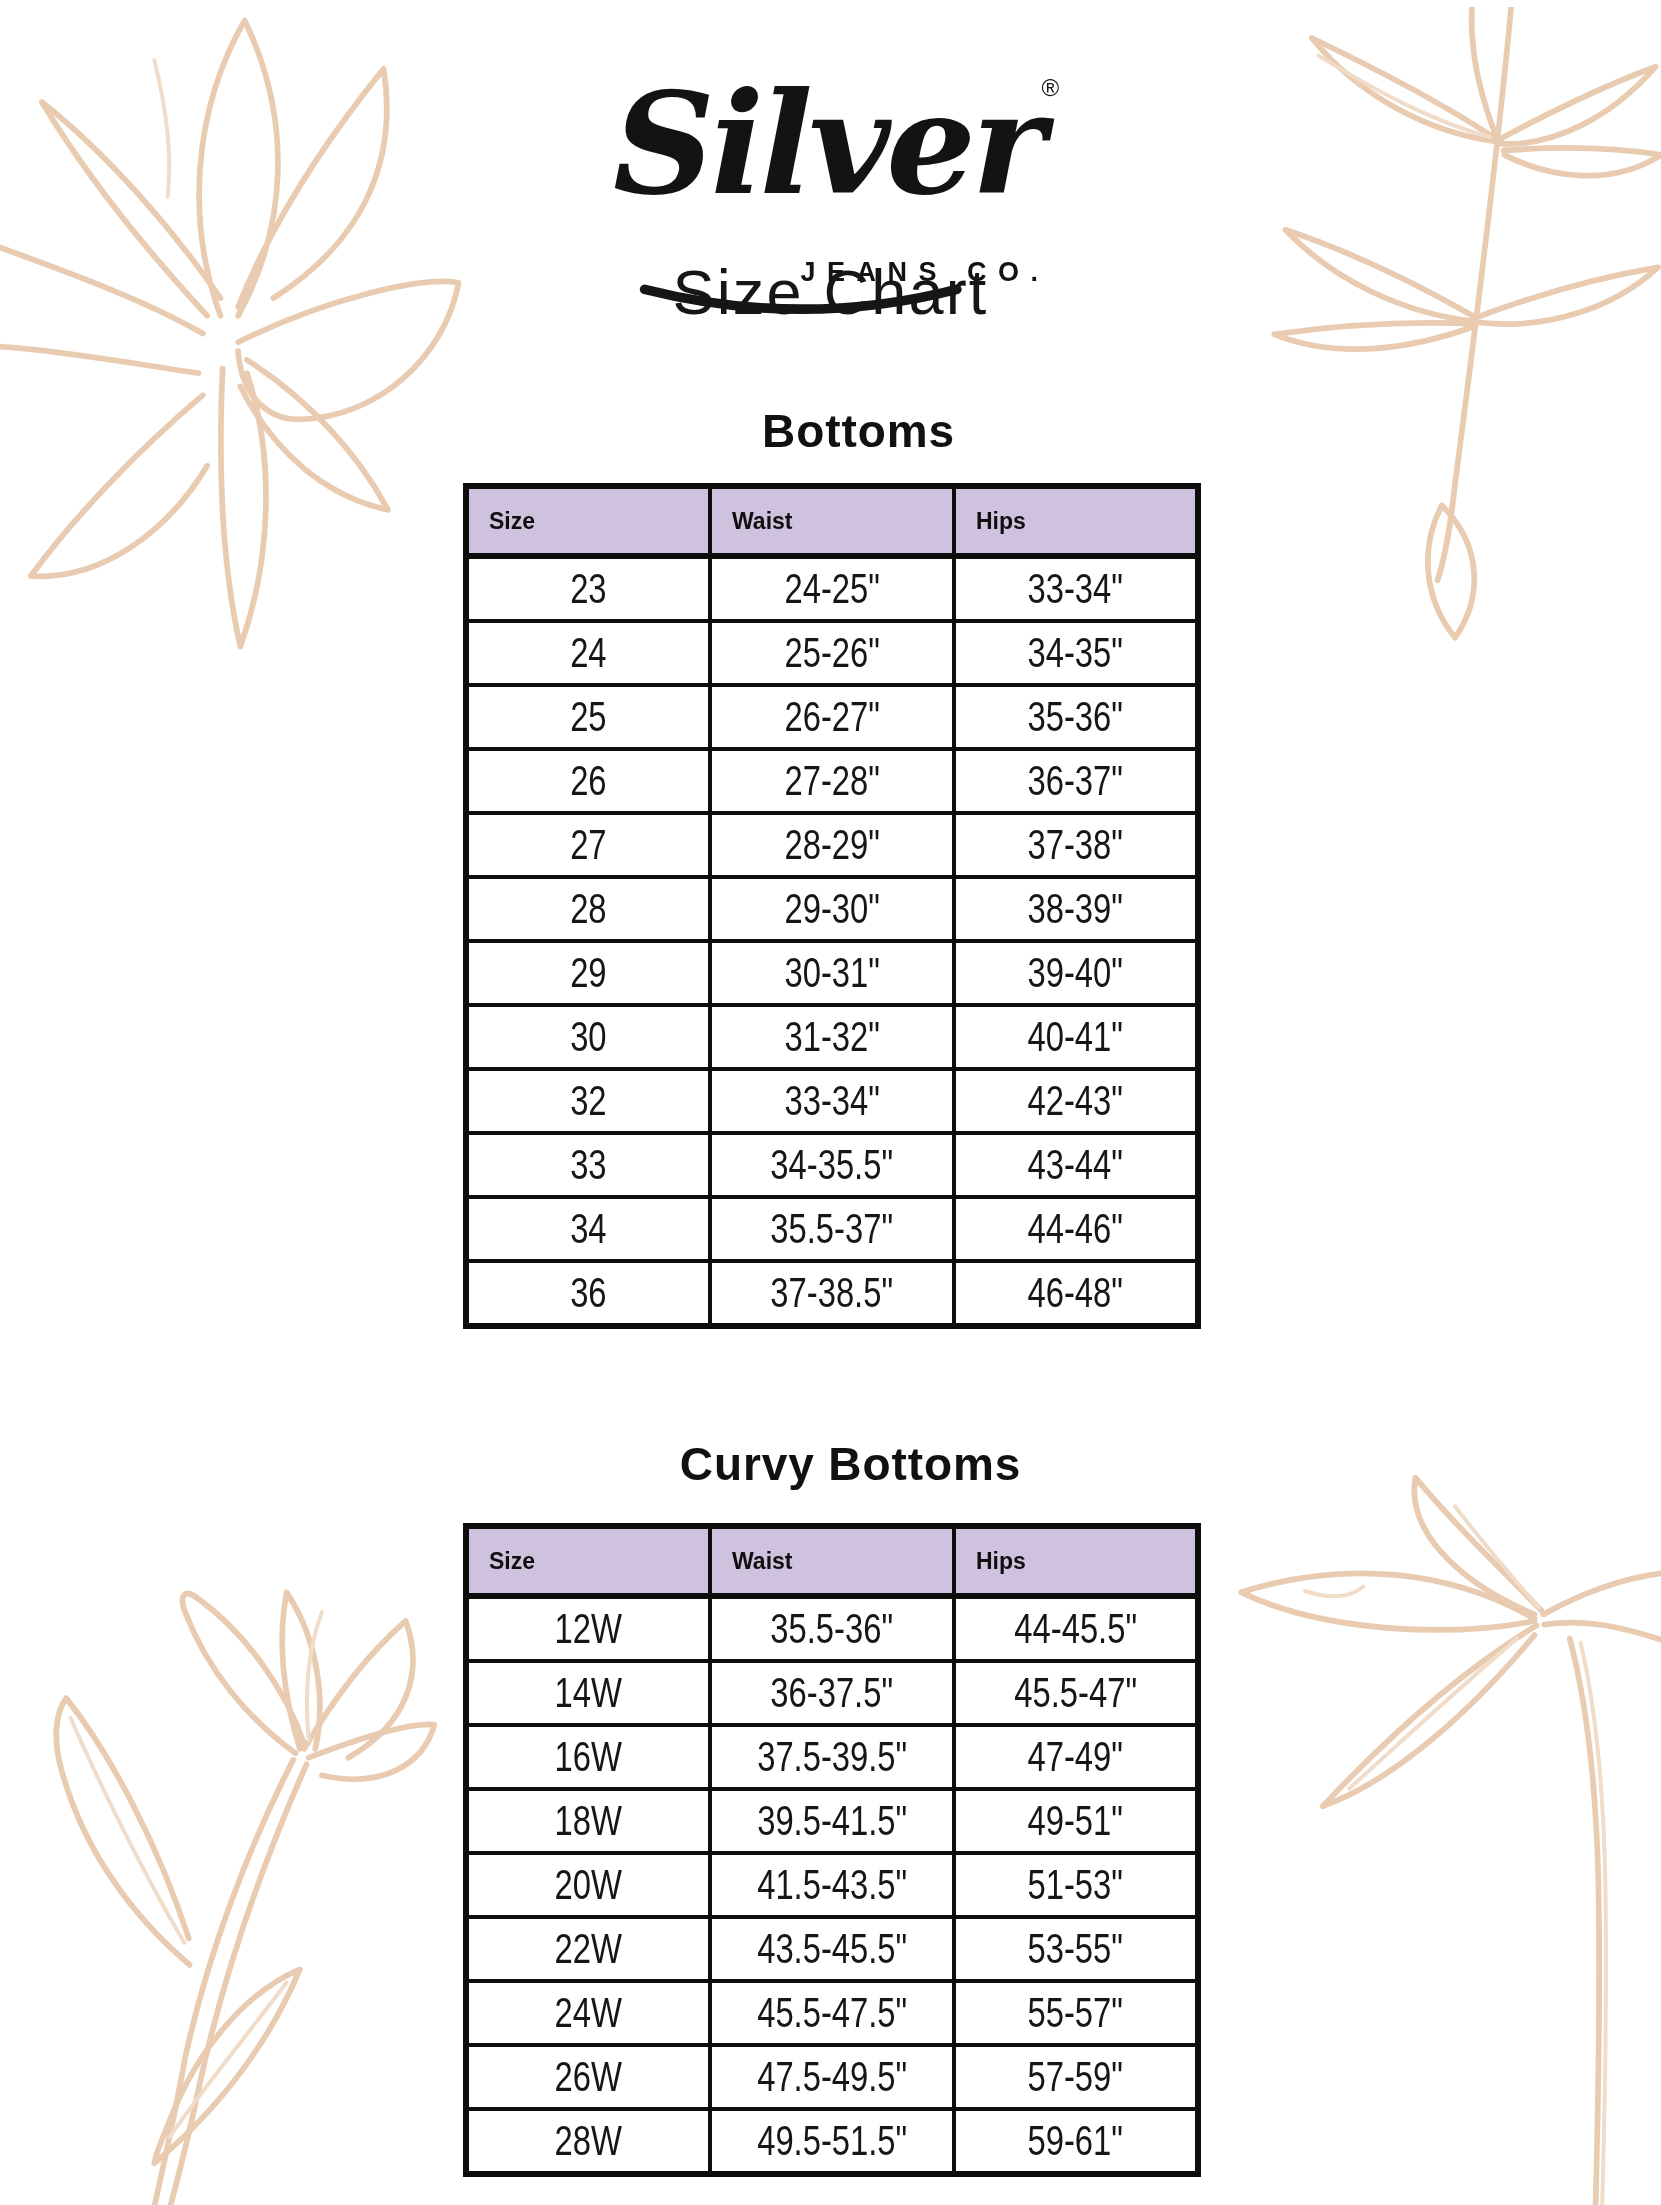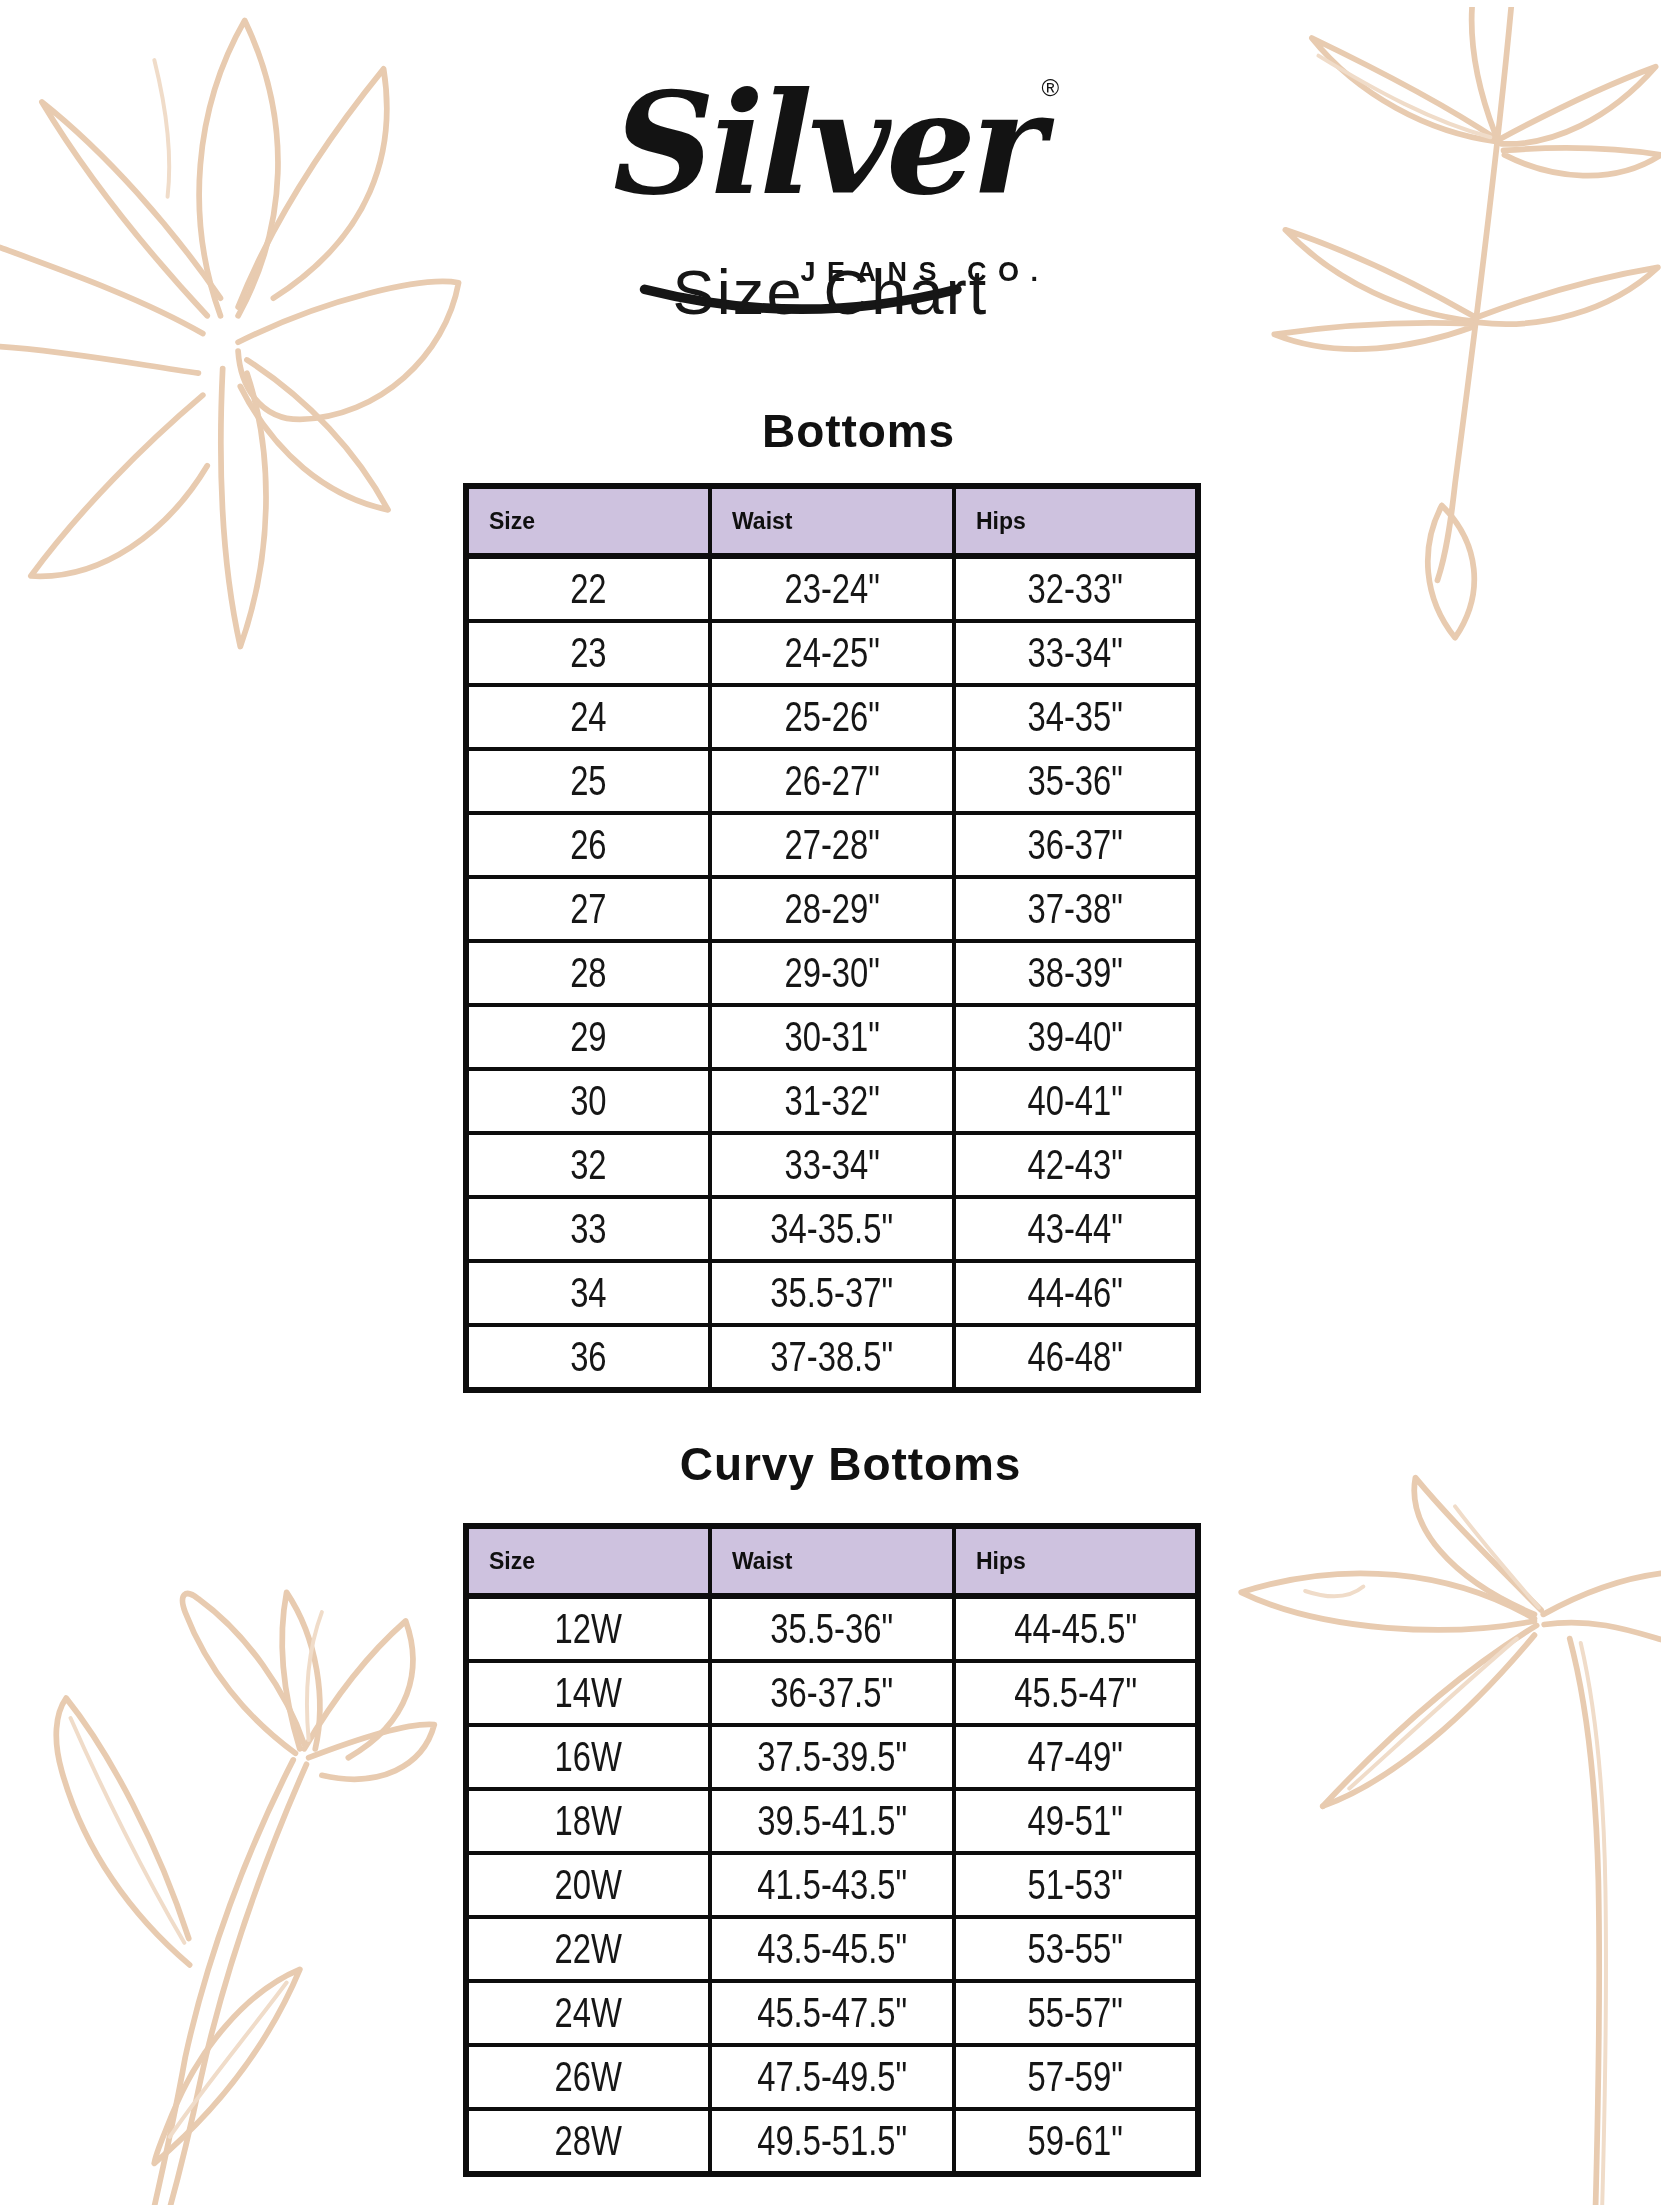--- a/index.html
+++ b/index.html
@@ -205,25 +205,20 @@
   <table class="size-table" id="bottoms-table">
       <thead>
         <tr>
           <th>Size</th>
           <th>Waist</th>
           <th>Hips</th>
         </tr>
       </thead>
       <tbody>
         <tr>
-          <td><span class="cell-text">22</span></td>
-          <td><span class="cell-text">23-24"</span></td>
-          <td><span class="cell-text">32-33"</span></td>
-        </tr>
-        <tr>
           <td><span class="cell-text">23</span></td>
           <td><span class="cell-text">24-25"</span></td>
           <td><span class="cell-text">33-34"</span></td>
         </tr>
         <tr>
           <td><span class="cell-text">24</span></td>
           <td><span class="cell-text">25-26"</span></td>
           <td><span class="cell-text">34-35"</span></td>
         </tr>
         <tr>

